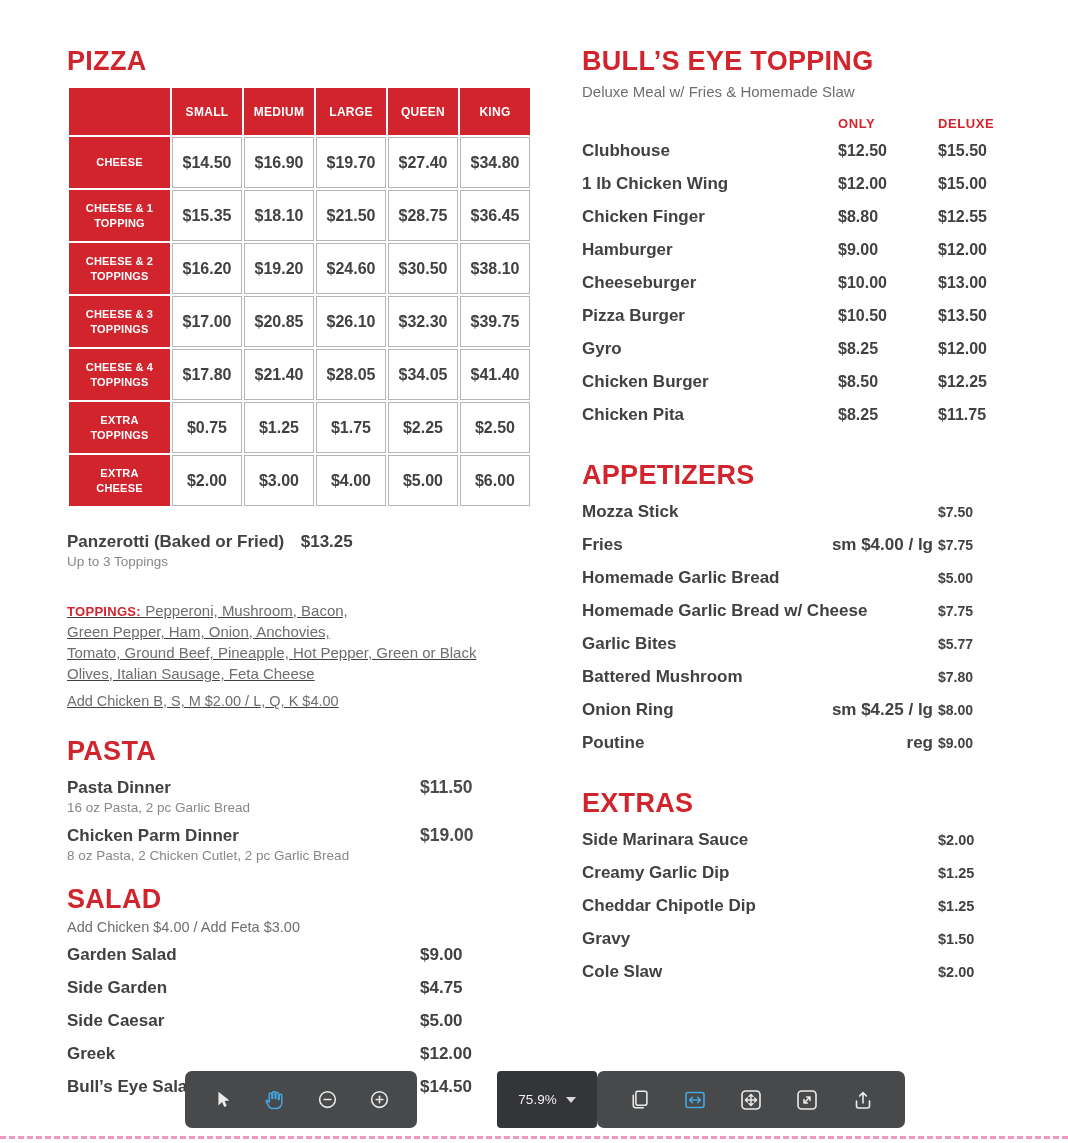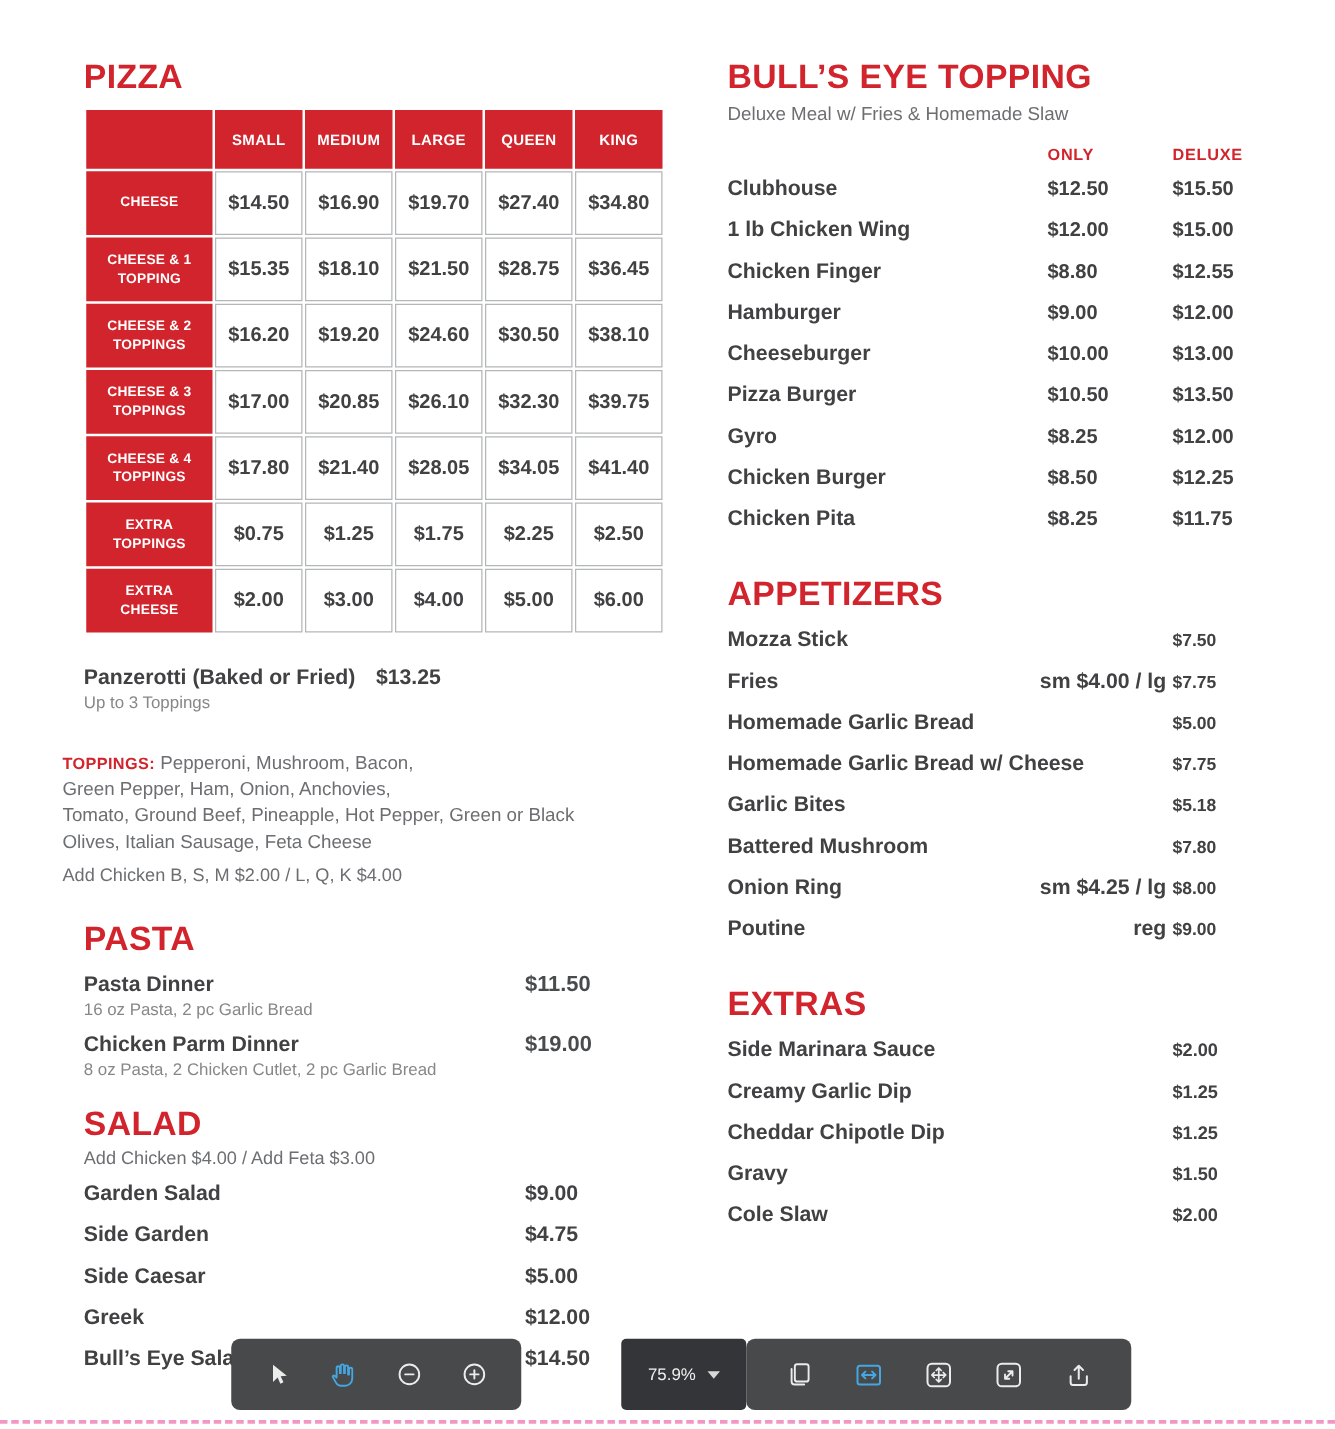--- a/index.html
+++ b/index.html
@@ -146,21 +146,21 @@
   </div>
 
   <div class="abs" style="left:67px;top:532px;">
     <div>
       <span class="item-bold">Panzerotti (Baked or Fried)</span>
       <span class="item-bold" style="margin-left:12px;">$13.25</span>
     </div>
     <div class="desc">Up to 3 Toppings</div>
   </div>
 
-  <div class="abs" style="left:50px;top:600px;width:468px;">
+  <div class="abs" style="left:67px;top:600px;width:468px;text-decoration:underline;">
     <p class="toppings-par">
       <span class="toppings-lbl">TOPPINGS:</span>
       <span class="toppings-txt">Pepperoni, Mushroom, Bacon,
 Green Pepper, Ham, Onion, Anchovies,
 Tomato, Ground Beef, Pineapple, Hot Pepper, Green or Black
 Olives, Italian Sausage, Feta Cheese</span>
     </p>
     <p class="gray-note" style="margin:9px 0 0 0;">Add Chicken B, S, M $2.00 / L, Q, K $4.00</p>
   </div>
 
@@ -285,21 +285,21 @@
         <span class="pr">$5.00</span>
       </div>
       <div class="app-row">
         <span class="nm">Homemade Garlic Bread w/ Cheese</span>
         <span class="pf"></span>
         <span class="pr">$7.75</span>
       </div>
       <div class="app-row">
         <span class="nm">Garlic Bites</span>
         <span class="pf"></span>
-        <span class="pr">$5.18</span>
+        <span class="pr">$5.77</span>
       </div>
       <div class="app-row">
         <span class="nm">Battered Mushroom</span>
         <span class="pf"></span>
         <span class="pr">$7.80</span>
       </div>
       <div class="app-row">
         <span class="nm">Onion Ring</span>
         <span class="pf">sm $4.25 / lg</span>
         <span class="pr">$8.00</span>

